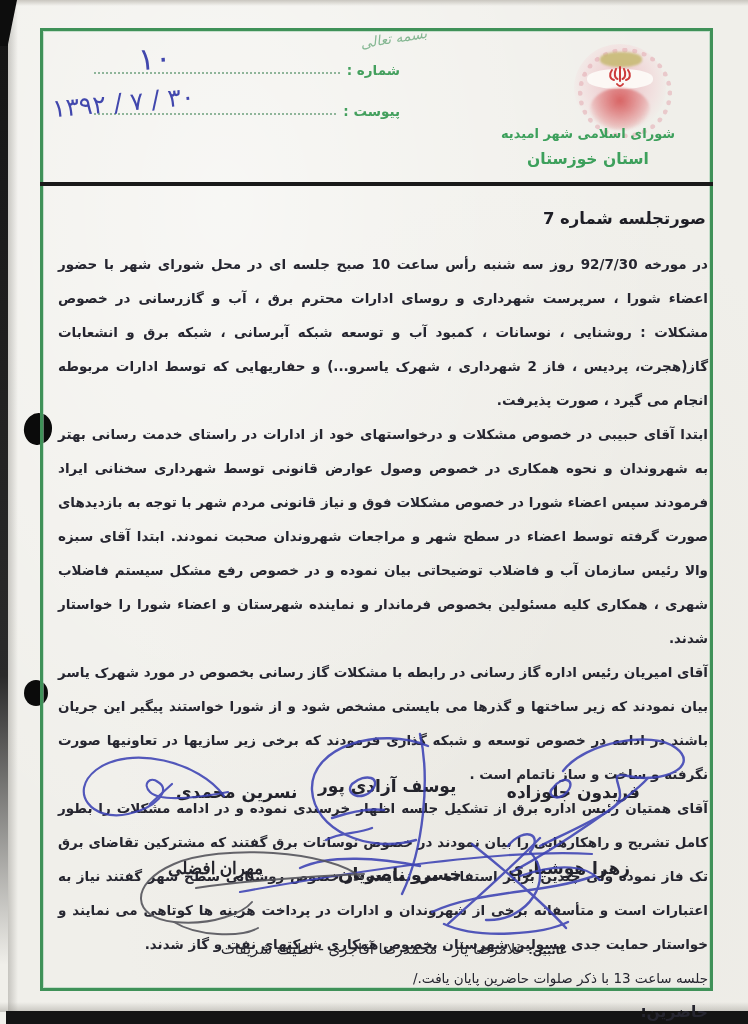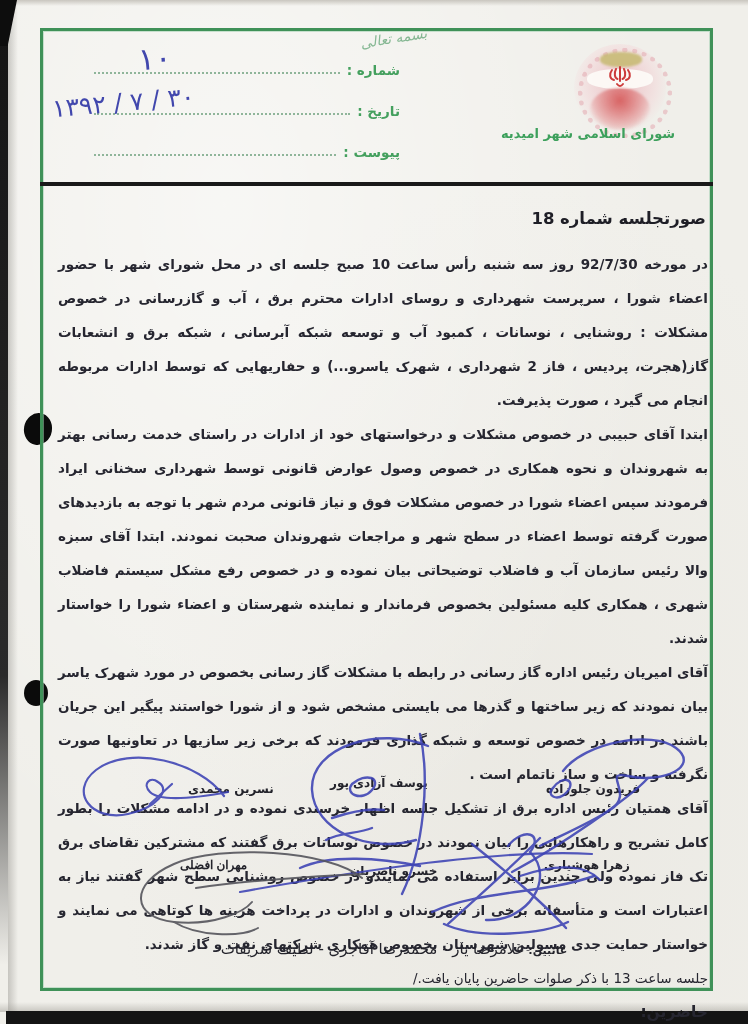--- a/index.html
+++ b/index.html
@@ -51,21 +51,21 @@
   .org-1{font-size:13px;}
   .org-2{font-size:15.5px;margin-top:9px;}
   .divider{position:absolute;left:40px;top:182px;width:673px;height:4px;background:#191919;}
   
   .title{position:absolute;right:42px;top:209px;direction:rtl;font-size:16.5px;font-weight:700;color:#1e1e26;}
   .body-text{position:absolute;right:40px;left:58px;top:247px;direction:rtl;text-align:justify;
              font-size:13.5px;line-height:34px;color:#262630;font-weight:600;}
   .body-text p{margin:0;}
   .closing{font-weight:500;}
   .att-heading{font-weight:800;font-size:15.5px;margin-top:13px;text-align:right;}
-  .att{position:absolute;font-size:12px;font-weight:700;color:#23232b;direction:rtl;white-space:nowrap;margin-left:12px;}
+  .att{position:absolute;font-size:17px;font-weight:700;color:#23232b;direction:rtl;white-space:nowrap;}
   .att-1{right:108px;top:782px;}
   .att-2{left:318px;top:776px;}
   .att-3{left:176px;top:782px;}
   .att-4{right:118px;top:858px;}
   .att-5{left:338px;top:864px;}
   .att-6{left:168px;top:858px;font-family:Liberation Serif, serif;}
   .sigs{position:absolute;left:0;top:726px;width:748px;height:230px;pointer-events:none;}
   .absent{position:absolute;left:90px;right:50px;top:940px;direction:rtl;text-align:center;
           font-size:15px;color:#23232b;}
   .absent-label{font-weight:800;font-size:11px;}
@@ -87,24 +87,20 @@
   <div class="frame"></div>
 
   <div class="bismillah">بسمه تعالی</div>
 
   <div class="fields">
     <div class="frow">
       <span class="flabel">شماره :</span>
       <span class="fdots"></span>
     </div>
     <div class="frow">
-      <span class="flabel">تاریخ :</span>
-      <span class="fdots"></span>
-    </div>
-    <div class="frow">
       <span class="flabel">پیوست :</span>
       <span class="fdots"></span>
     </div>
   </div>
   <span class="hw hw-num">۱۰</span>
   <span class="hw hw-date">۱۳۹۲ / ۷ / ۳۰</span>
 
   <div class="emblem">
     <div class="emblem-bg"></div>
     <div class="emblem-ring"></div>
@@ -118,25 +114,26 @@
         <path d="M23 6 C26 10 25.5 15 21 16"></path>
         <path d="M11 5 C9 9 9.5 14 12.5 15"></path>
         <path d="M19 5 C21 9 20.5 14 17.5 15"></path>
         <path d="M12 20 C14 22.5 16 22.5 18 20"></path>
       </g>
     </svg>
   </div>
 
   <div class="org">
     <div class="org-1">شورای اسلامی شهر امیدیه</div>
+    <div class="org-2">استان خوزستان</div>
   </div>
 
   <div class="divider"></div>
 
-  <div class="title">صورتجلسه شماره 18</div>
+  <div class="title">صورتجلسه شماره 7</div>
 
   <div class="body-text">
     <p>در مورخه 92/7/30 روز سه شنبه رأس ساعت 10 صبح جلسه ای در محل شورای شهر با حضور اعضاء شورا ، سرپرست شهرداری و روسای ادارات محترم برق ، آب و گازرسانی در خصوص مشکلات : روشنایی ، نوسانات ، کمبود آب و توسعه شبکه آبرسانی ، شبکه برق و انشعابات گاز(هجرت، پردیس ، فاز 2 شهرداری ، شهرک یاسرو...) و حفاریهایی که توسط ادارات مربوطه انجام می گیرد ، صورت پذیرفت.</p>
     <p>ابتدا آقای حبیبی در خصوص مشکلات و درخواستهای خود از ادارات در راستای خدمت رسانی بهتر به شهروندان و نحوه همکاری در خصوص وصول عوارض قانونی توسط شهرداری سخنانی ایراد فرمودند سپس اعضاء شورا در خصوص مشکلات فوق و نیاز قانونی مردم شهر با توجه به بازدیدهای صورت گرفته توسط اعضاء در سطح شهر و مراجعات شهروندان صحبت نمودند. ابتدا آقای سبزه والا رئیس سازمان آب و فاضلاب توضیحاتی بیان نموده و در خصوص رفع مشکل سیستم فاضلاب شهری ، همکاری کلیه مسئولین بخصوص فرماندار و نماینده شهرستان و اعضاء شورا را خواستار شدند.</p>
     <p>آقای امیریان رئیس اداره گاز رسانی در رابطه با مشکلات گاز رسانی بخصوص در مورد شهرک یاسر بیان نمودند که زیر ساختها و گذرها می بایستی مشخص شود و از شورا خواستند پیگیر این جریان باشند در ادامه در خصوص توسعه و شبکه گذاری فرمودند که برخی زیر سازیها در تعاونیها صورت نگرفته و ساخت و ساز ناتمام است .</p>
     <p>آقای همتیان رئیس اداره برق از تشکیل جلسه اظهار خرسندی نموده و در ادامه مشکلات را بطور کامل تشریح و راهکارهایی را بیان نمودند در خصوص نوسانات برق گفتند که مشترکین تقاضای برق تک فاز نموده ولی چندین برابر استفاده می نمایندو در خصوص روشنایی سطح شهر گفتند نیاز به اعتبارات است و متأسفانه برخی از شهروندان و ادارات در پرداخت هزینه ها کوتاهی می نمایند و خواستار حمایت جدی مسولین شهرستان بخصوص همکاری شرکتهای نفت و گاز شدند.</p>
     <p class="closing">جلسه ساعت 13 با ذکر صلوات حاضرین پایان یافت./</p>
     <p class="att-heading">حاضرین:</p>
   </div>
 

